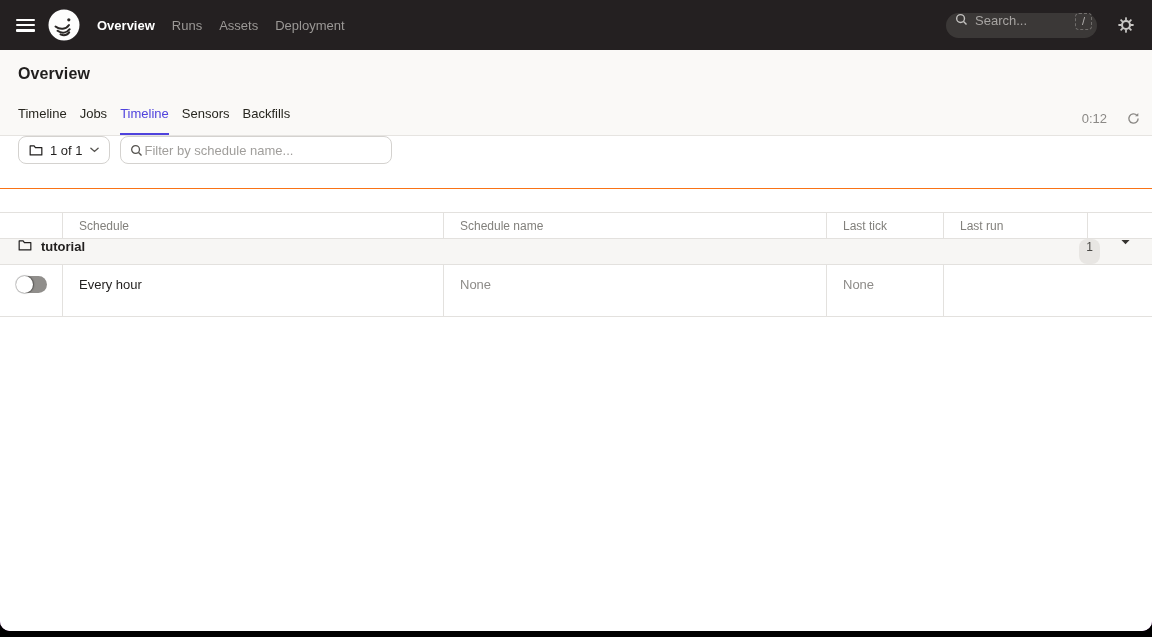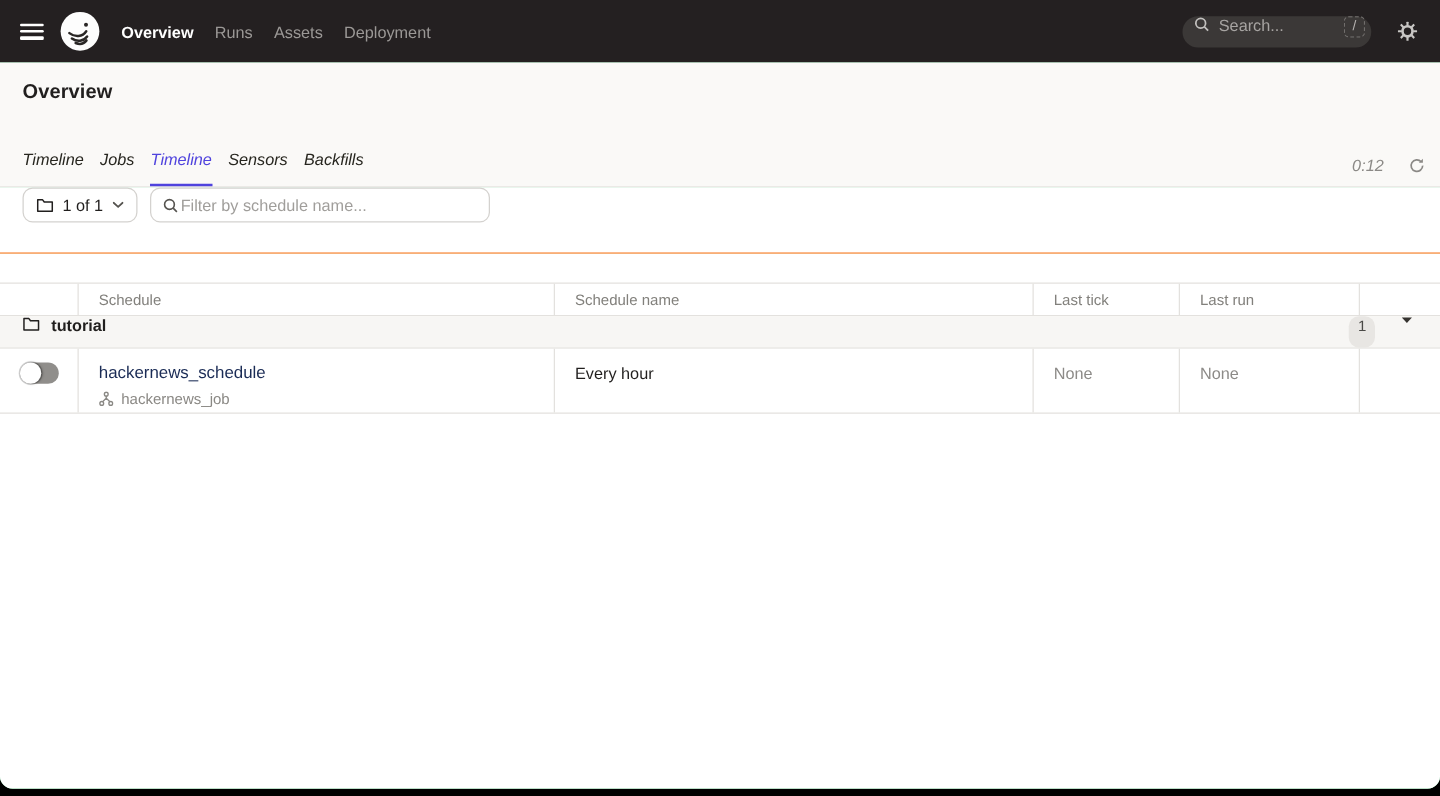--- a/index.html
+++ b/index.html
@@ -5,21 +5,21 @@
   * { box-sizing: border-box; }
   html,body { margin:0; padding:0; }
   body {
     width:1152px; height:637px;
     background:#000;
     font-family:"Liberation Sans", sans-serif;
     -webkit-font-smoothing:antialiased;
   }
   .window {
     width:1152px; height:631px;
-    background:#86efac;
+    background:#f0abfc;
     border-radius:0 0 10px 10px;
     overflow:hidden;
     display:flex; flex-direction:column;
   }
 
   
   .navbar {
     height:50px; flex:0 0 50px;
     background:var(--nav-bg,#242021);
     display:flex; align-items:center;
@@ -49,21 +49,21 @@
   .header-section {
     background:var(--header-bg,#faf9f7);
     border-bottom:1px solid #e6e4e1;
     padding-top:15px;
   }
   .page-title {
     margin:0 18px; font-size:16px; font-weight:700; color:#211f1e; letter-spacing:.1px;
   }
   .tabs-row {
     display:flex; align-items:flex-end; gap:13px;
-    margin-top:37px; padding:0 12px 0 18px;font-style:italic;
+    margin-top:23px; padding:0 12px 0 18px;
   }
   .tab {
     font-size:13px; color:#27261f; padding-bottom:12px; cursor:pointer;
     border-bottom:2px solid transparent;
   }
   .tab.active { color:var(--accent,#4f43dd); border-bottom-color:var(--accent,#4f43dd); }
   .refresh-group { margin-left:auto; display:flex; align-items:center; gap:20px; padding-bottom:9px; }
   .refresh-timer { font-size:13px; color:#8b8986; }
   .refresh-btn { display:flex; cursor:pointer; }
 
@@ -244,32 +244,20 @@
       </span>
     </div>
 
     <div class="data-row">
       <div class="td toggle-cell">
         <div class="toggle">
             <div class="knob"></div>
           </div>
       </div>
       <div class="td">
-        <a class="schedule-link">hackernews_schedule</a>
-        <div class="job-line">
-          <svg width="12" height="12" viewBox="0 0 12 12">
-            <circle cx="6" cy="2.3" r="1.5" fill="none" stroke="#8a8884" stroke-width="1.1"></circle>
-            <circle cx="2.4" cy="9.7" r="1.5" fill="none" stroke="#8a8884" stroke-width="1.1"></circle>
-            <circle cx="9.6" cy="9.7" r="1.5" fill="none" stroke="#8a8884" stroke-width="1.1"></circle>
-            <path d="M6 3.8v1.7M6 5.5L3.1 8.4M6 5.5l2.9 2.9" stroke="#8a8884" stroke-width="1.1" fill="none"></path>
-          </svg>
-          <span class="job-name">hackernews_job</span>
-        </div>
-      </div>
-      <div class="td">
         <div class="cell-text">Every hour</div>
       </div>
       <div class="td">
         <div class="cell-muted">None</div>
       </div>
       <div class="td">
         <div class="cell-muted">None</div>
       </div>
       <div class="td"></div>
     </div>

